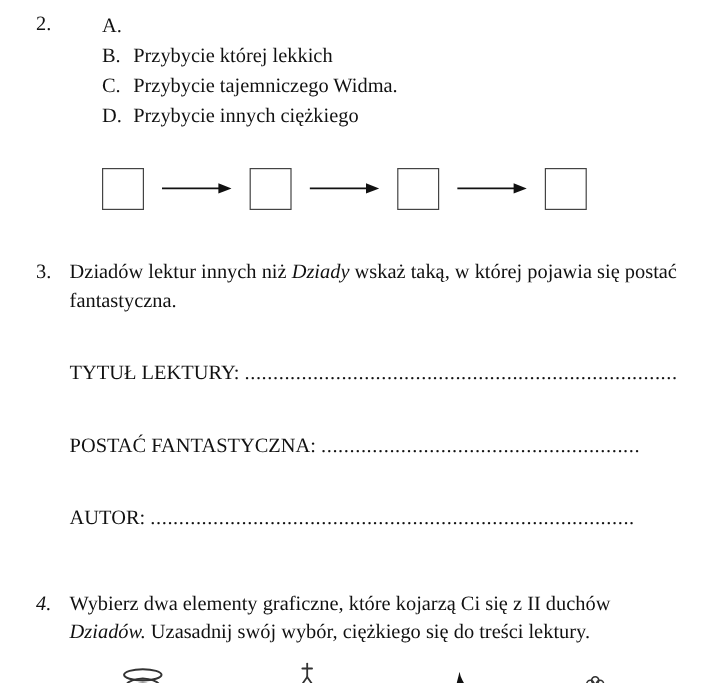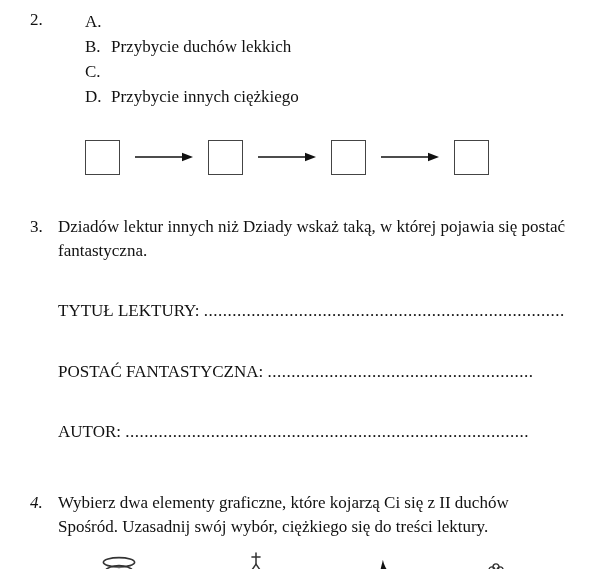--- a/index.html
+++ b/index.html
@@ -5,21 +5,21 @@
   html,body{margin:0;padding:0;background:#ffffff;}
   .page{
     width:600px;min-height:569px;box-sizing:border-box;
     padding:8px 28px 10px 30px;background:#fff;
     font-family:"Liberation Serif", serif;
     font-size:17px;color:#111;line-height:1.42;
   }
   .qrow{display:flex;align-items:flex-start;}
   .qnum{flex:0 0 28px;}
   .qbody{flex:1;}
-  .italic{}
+  .italic{font-style:italic;}
   
   .options{margin-left:27px;margin-top:2px;}
   .option{display:flex;line-height:1.47;}
   .opt-letter{flex:0 0 26px;}
   
   .seq-row{display:flex;align-items:center;gap:15px;margin:30px 0 0 55px;}
   .seq-box{width:33px;height:33px;border:1px solid #444;background:#fff;}
   .arrow svg{display:block;}
   
   .fields{margin-top:2px;}
@@ -40,24 +40,25 @@
 
   <div class="qrow">
     <div class="qnum">2.</div>
     <div class="qbody">
       <div class="options">
         <div class="option">
           <span class="opt-letter">A.</span>
         </div>
         <div class="option">
           <span class="opt-letter">B.</span>
-          <span>Przybycie duchów lekkich</span>
+          <span>Przybycie której lekkich</span>
         </div>
         <div class="option">
           <span class="opt-letter">C.</span>
+          <span>Przybycie tajemniczego Widma.</span>
         </div>
         <div class="option">
           <span class="opt-letter">D.</span>
           <span>Przybycie innych ciężkiego</span>
         </div>
       </div>
     </div>
   </div>
 
   <div class="seq-row">
@@ -111,21 +112,21 @@
         </div>
       </div>
     </div>
   </div>
 
   <div class="qrow q4">
     <div class="qnum">4.</div>
     <div class="qbody">
       <div>
         <span>Wybierz dwa elementy graficzne, które kojarzą Ci się z II duchów</span>
-        <span class="italic">Spośród.</span>
+        <span class="italic">Dziadów.</span>
         <span>Uzasadnij swój wybór, ciężkiego się do treści lektury.</span>
       </div>
     </div>
   </div>
 
   <div class="img-row">
 
     <svg class="pic" width="118" height="104" viewBox="0 0 110 100">
       <g fill="none" stroke="#333" stroke-width="1.6" stroke-linecap="round" stroke-linejoin="round">
         <ellipse cx="55" cy="9" rx="15" ry="4.5"></ellipse>

